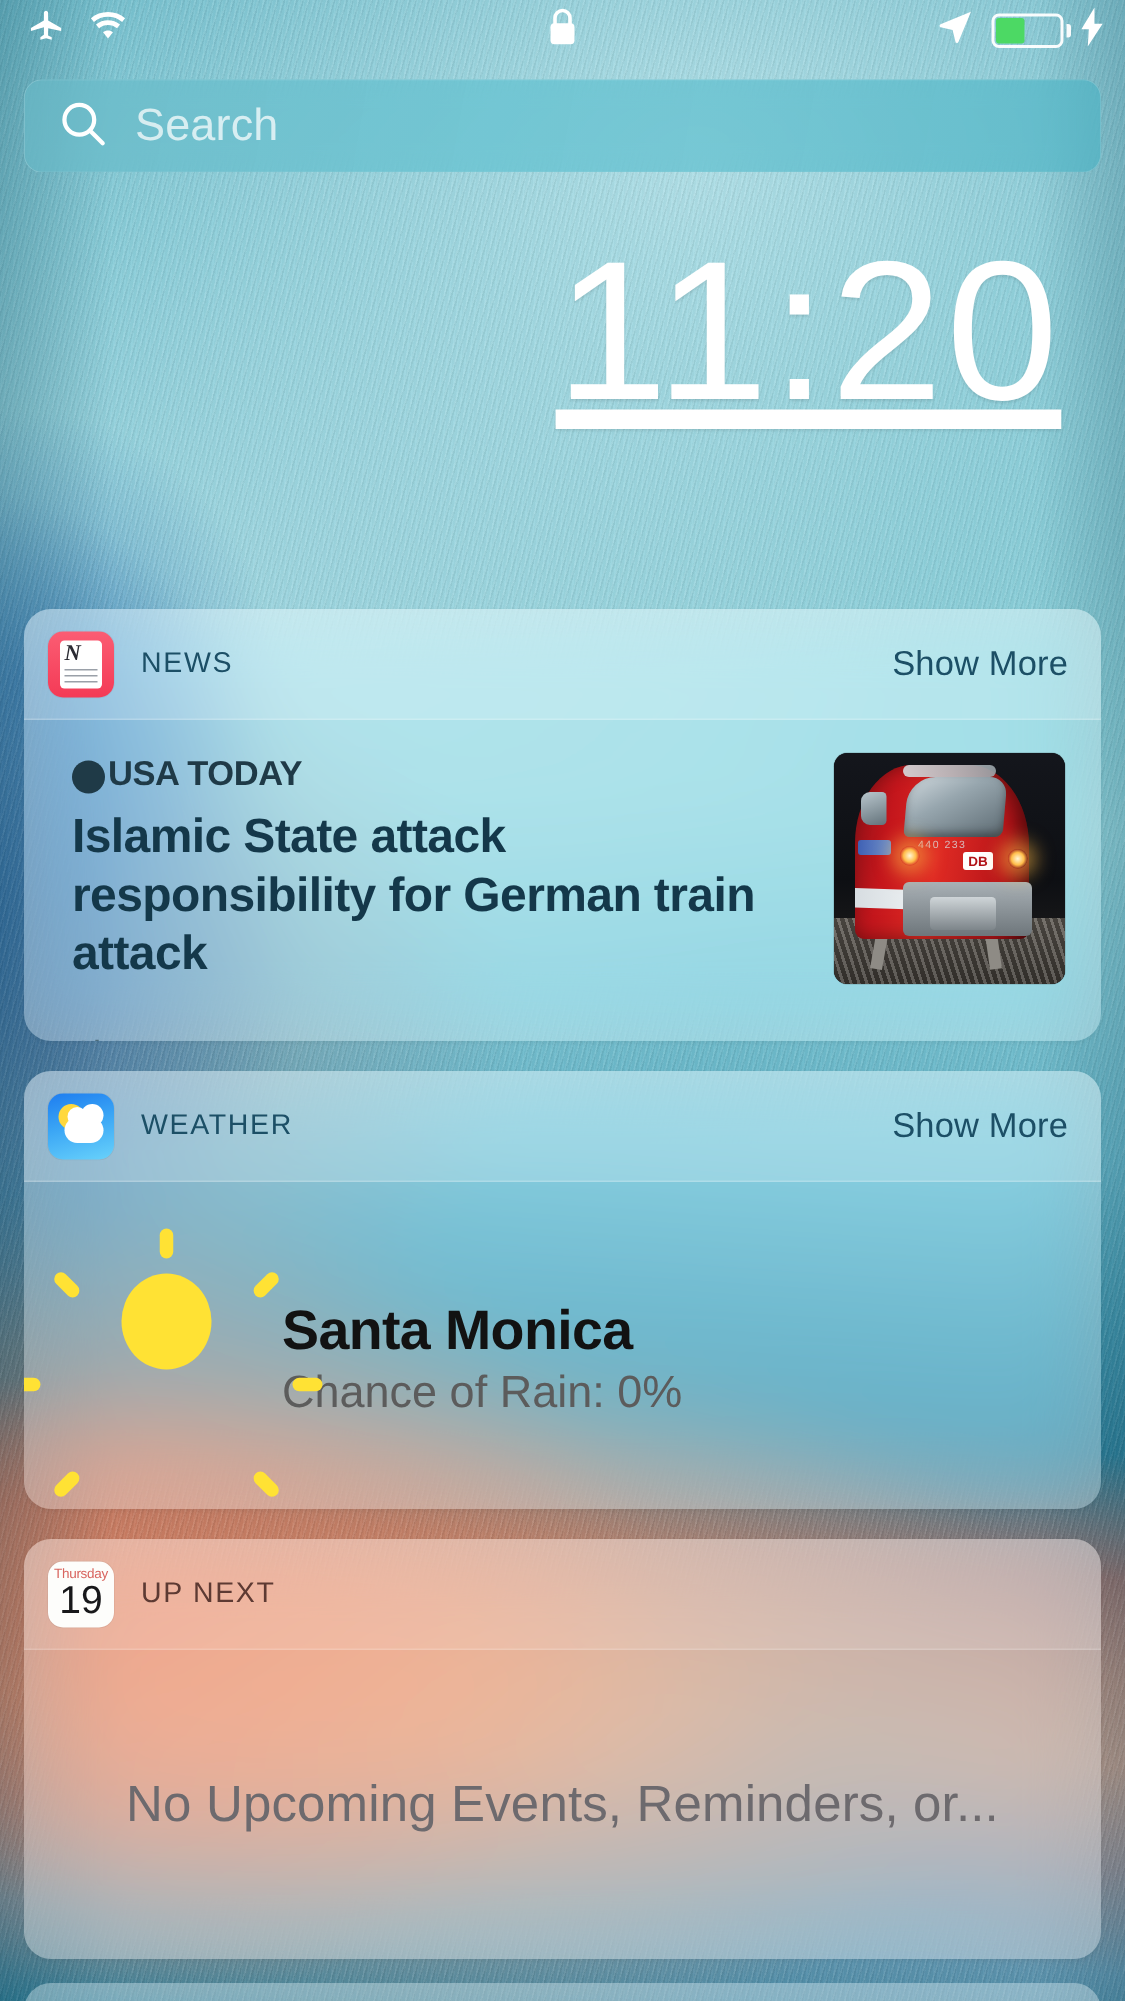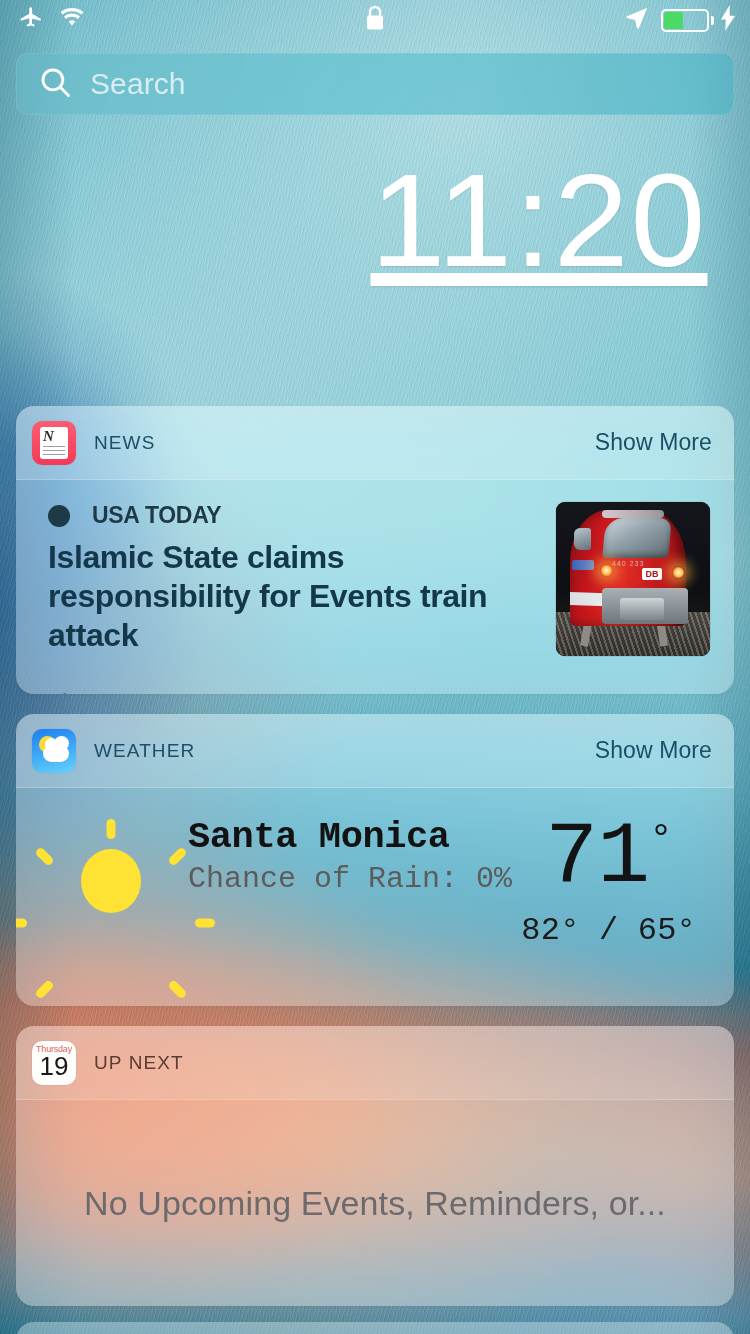--- a/index.html
+++ b/index.html
@@ -150,21 +150,21 @@
                  font-size:9px; color:#d8645e; letter-spacing:-.2px; }
   .ic-cal .day { position:absolute; top:12px; left:0; right:0; text-align:center;
                  font-size:26px; line-height:1; font-weight:400; color:#18181a; }
 
   
   #w-news { top:406px; height:288px; }
   #w-news .widget-head { background:rgba(255,255,255,.18); }
   #w-news .widget-title, #w-news .show-more { color:#1c4f66; }
   .news-row { display:flex; padding:22px 24px 0 32px; }
   .news-text { flex:1; min-width:0; padding-right:18px; }
-  .src { display:flex; align-items:center; gap:22px; margin-bottom:9px; }
+  .src { display:flex; align-items:flex-end; gap:2px; margin-bottom:9px; }
   .src-dot { width:22px; height:22px; border-radius:50%; background:#1f3a47; flex:0 0 auto; }
   .src-name { font-size:23px; font-weight:700; letter-spacing:-.3px; color:#1f3a47; }
   .headline { font-size:32px; line-height:1.22; font-weight:700; color:#14384a; letter-spacing:-.4px; }
   .age { font-size:25px; color:#4d6d7c; margin-top:34px; }
   .news-thumb {
     width:154px; height:154px; border-radius:9px; flex:0 0 auto; overflow:hidden;
     position:relative; background:#0b0c10; box-shadow:0 0 0 .5px rgba(0,0,0,.15);
   }
   
   .tr-sky   { position:absolute; inset:0; background:linear-gradient(180deg,#14161c 0%,#0d0f13 55%,#23211f 100%); }
@@ -207,21 +207,21 @@
                  font-weight:700; text-align:center; line-height:12px; font-family:"Liberation Sans", sans-serif; }
   .tr-num { position:absolute; left:56px; top:58px; font-size:7px; color:#d8dde0;
             letter-spacing:1px; opacity:.8; }
   .tr-logo { position:absolute; left:16px; top:58px; width:22px; height:10px;
              background:linear-gradient(90deg,#2f6fd0,#5fa5e8); border-radius:2px; opacity:.85; }
 
   
   #w-weather { top:714px; height:292px; }
   #w-weather .widget-head { background:rgba(255,255,255,.18); }
   #w-weather .widget-title, #w-weather .show-more { color:#1c4f66; }
-  .wx-row { display:flex; align-items:flex-start; padding:28px 34px 0 30px;font-family:Liberation Mono, monospace; }
+  .wx-row { display:flex; align-items:flex-end; padding:28px 52px 0 30px; }
   .wx-sun { position:relative; width:130px; height:130px; flex:0 0 auto; }
   .wx-sun .core { position:absolute; left:35px; top:33px; width:60px; height:64px;
                   border-radius:50%; background:#ffe234; }
   .wx-sun .ray { position:absolute; left:50%; top:50%; width:9px; height:20px;
                  background:#ffe234; border-radius:5px; transform-origin:center 52px; }
   .wx-mid { flex:1; min-width:0; padding-left:12px; }
   .wx-city { font-size:37px; font-weight:700; color:#121212; letter-spacing:-.4px; }
   .wx-cond { font-size:30px; color:#5c5c5c; margin-top:7px; }
   .wx-rain { font-size:30px; color:#5c5c5c; margin-top:4px; }
   .wx-right { text-align:center; flex:0 0 auto; padding-right:4px; }
@@ -326,21 +326,21 @@
       <span class="widget-title">NEWS</span>
       <span class="show-more">Show More</span>
     </div>
     <div class="widget-body">
       <div class="news-row">
         <div class="news-text">
           <div class="src">
             <span class="src-dot"></span>
             <span class="src-name">USA TODAY</span>
           </div>
-          <div class="headline">Islamic State claims responsibility for Events train attack</div>
+          <div class="headline">Islamic State attack responsibility for German train attack</div>
           <div class="age">6h</div>
         </div>
         <div class="news-thumb">
           <span class="tr-sky"></span>
           <span class="tr-ballast"></span>
           <span class="tr-rail" style="left:24px; transform:rotate(10deg);"></span>
           <span class="tr-rail" style="left:104px; transform:rotate(-8deg);"></span>
           <span class="tr-body"></span>
           <span class="tr-roof"></span>
           <span class="tr-windshield"></span>
@@ -376,26 +376,20 @@
             <span class="ray" style="transform: translate(-50%, -50%) rotate(90deg) translateY(-52px);"></span>
             <span class="ray" style="transform: translate(-50%, -50%) rotate(135deg) translateY(-52px);"></span>
             <span class="ray" style="transform: translate(-50%, -50%) rotate(225deg) translateY(-52px);"></span>
             <span class="ray" style="transform: translate(-50%, -50%) rotate(270deg) translateY(-52px);"></span>
             <span class="ray" style="transform: translate(-50%, -50%) rotate(315deg) translateY(-52px);"></span>
           </div>
         <div class="wx-mid">
           <div class="wx-city">Santa Monica</div>
           <div class="wx-rain">Chance of Rain: 0%</div>
         </div>
-        <div class="wx-right">
-          <div class="wx-temp">
-            <span>71</span><sup>°</sup>
-          </div>
-          <div class="wx-hilo">82° / 65°</div>
-        </div>
       </div>
     </div>
   </div>
 
   <div class="widget" id="w-upnext">
     <div class="widget-head">
       <span class="appicon ic-cal">
         <span class="dow">Thursday</span>
         <span class="day">19</span>
       </span>

